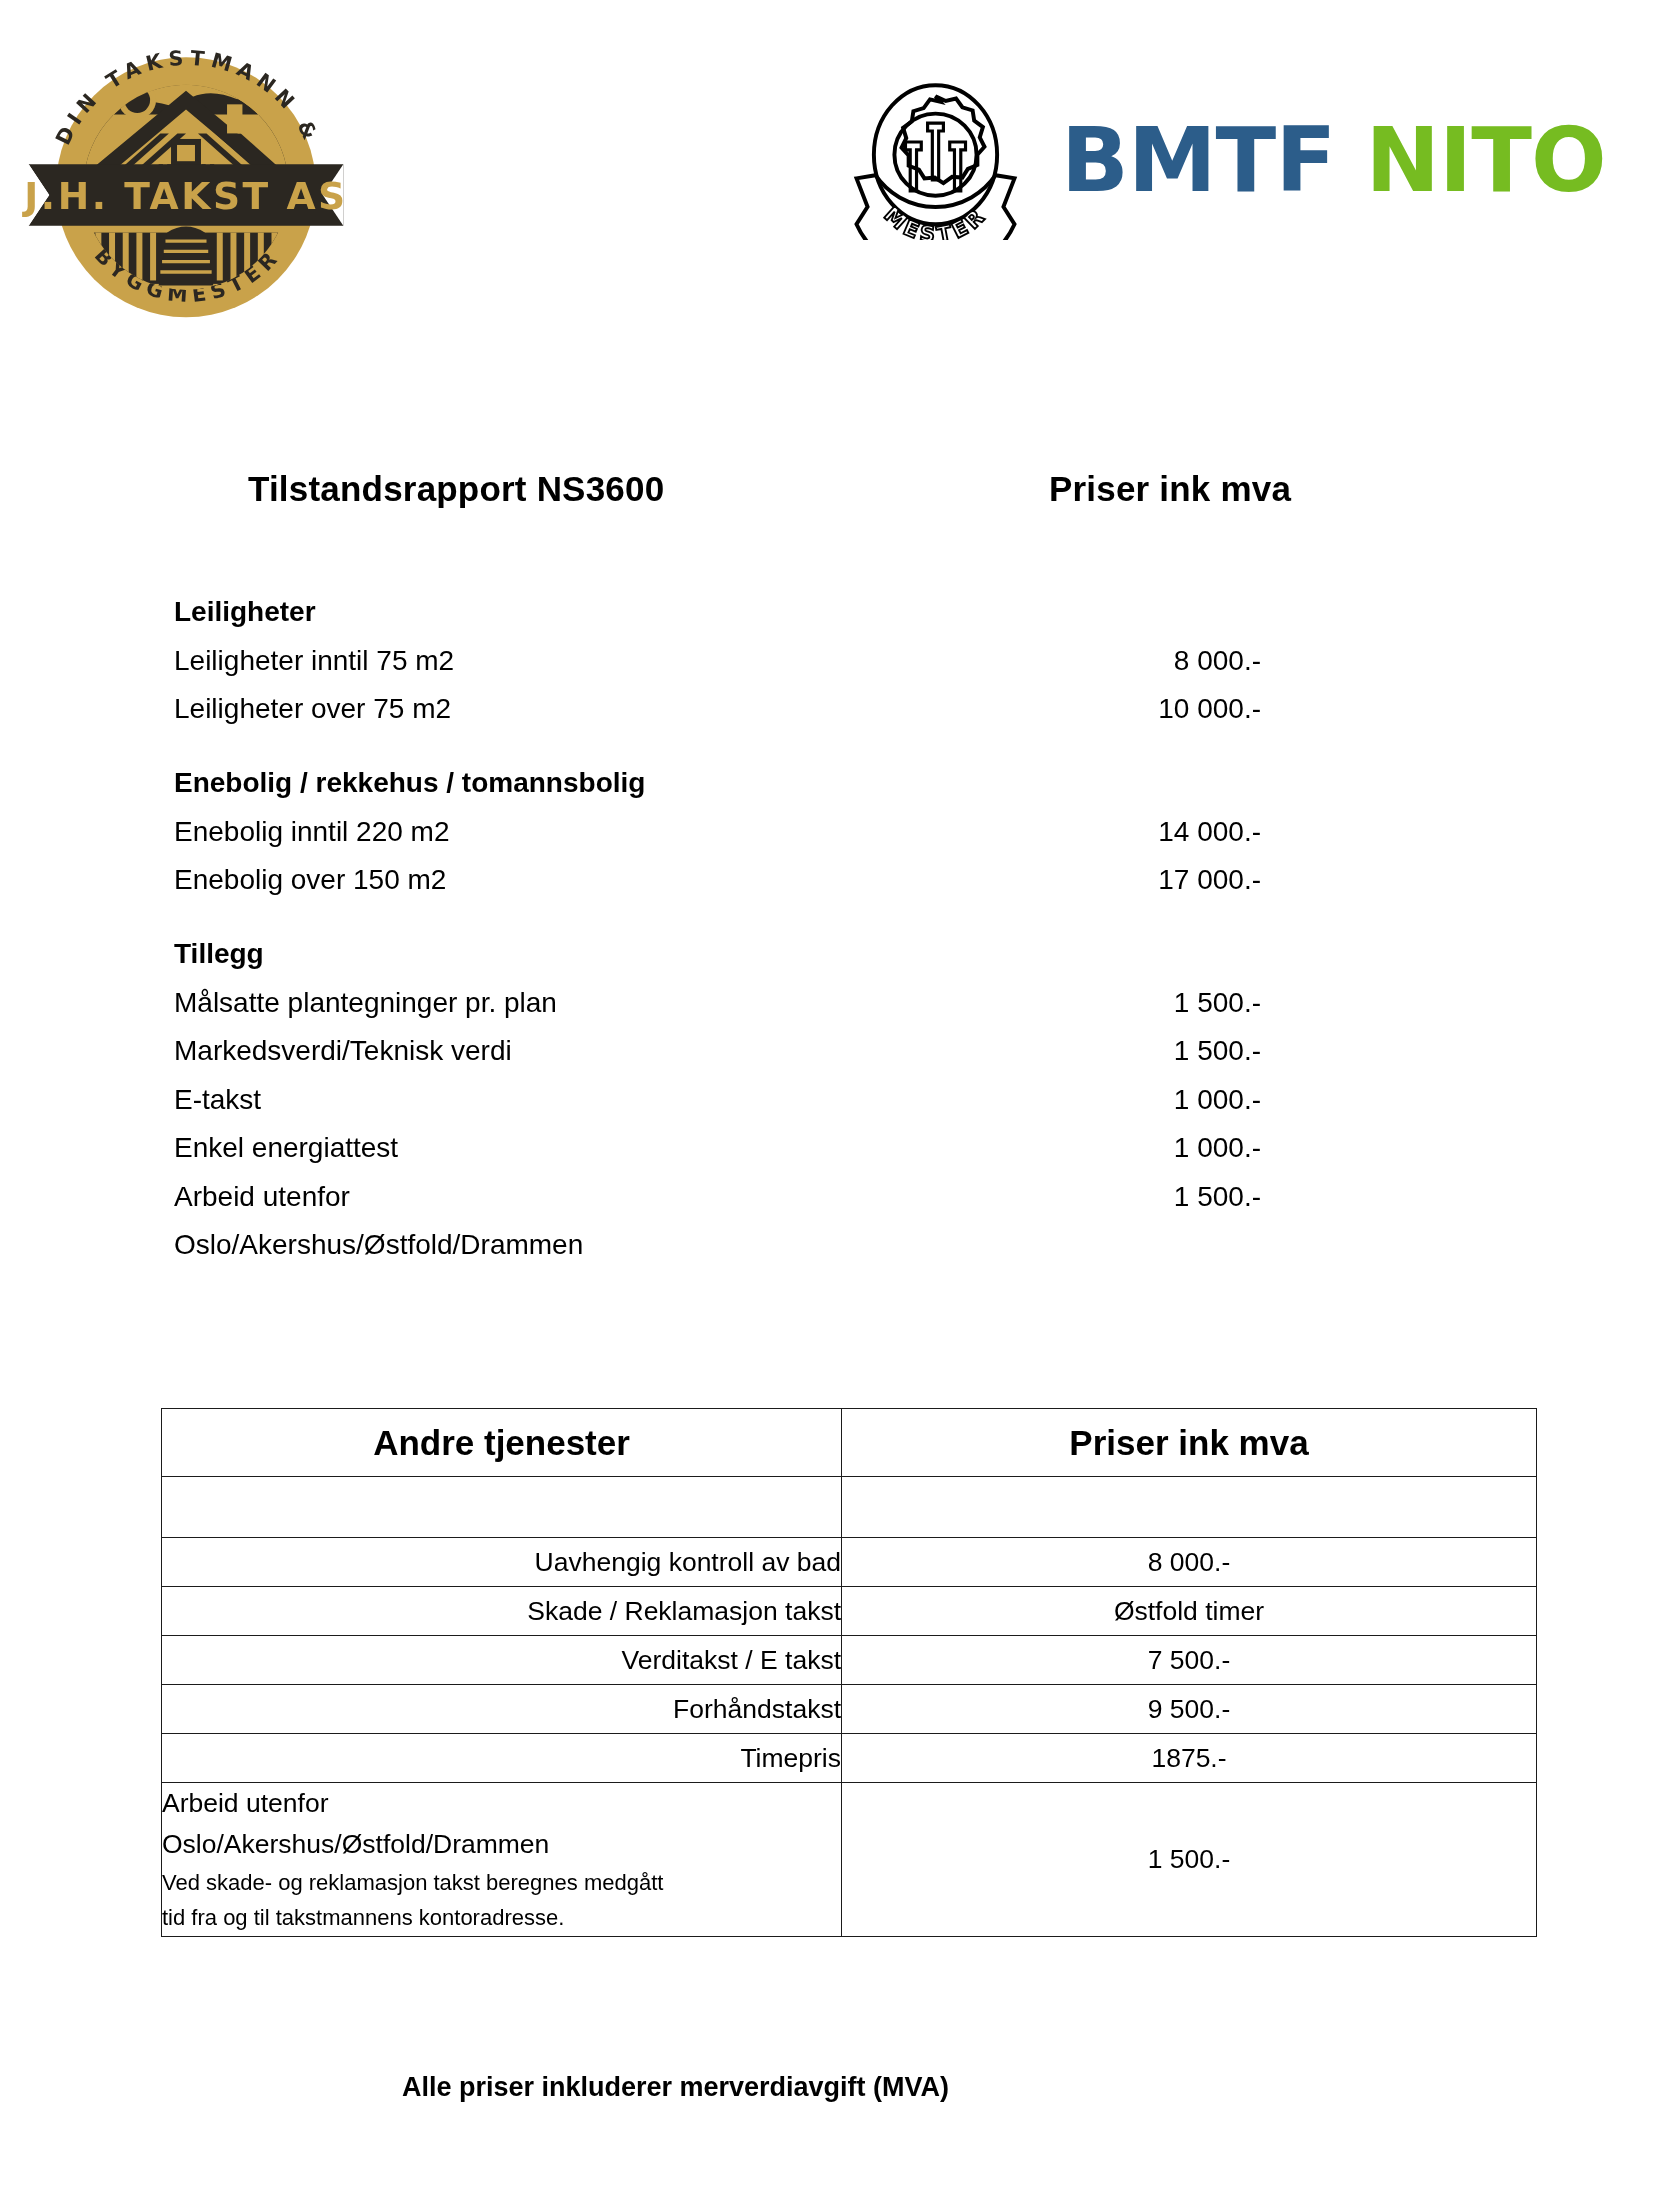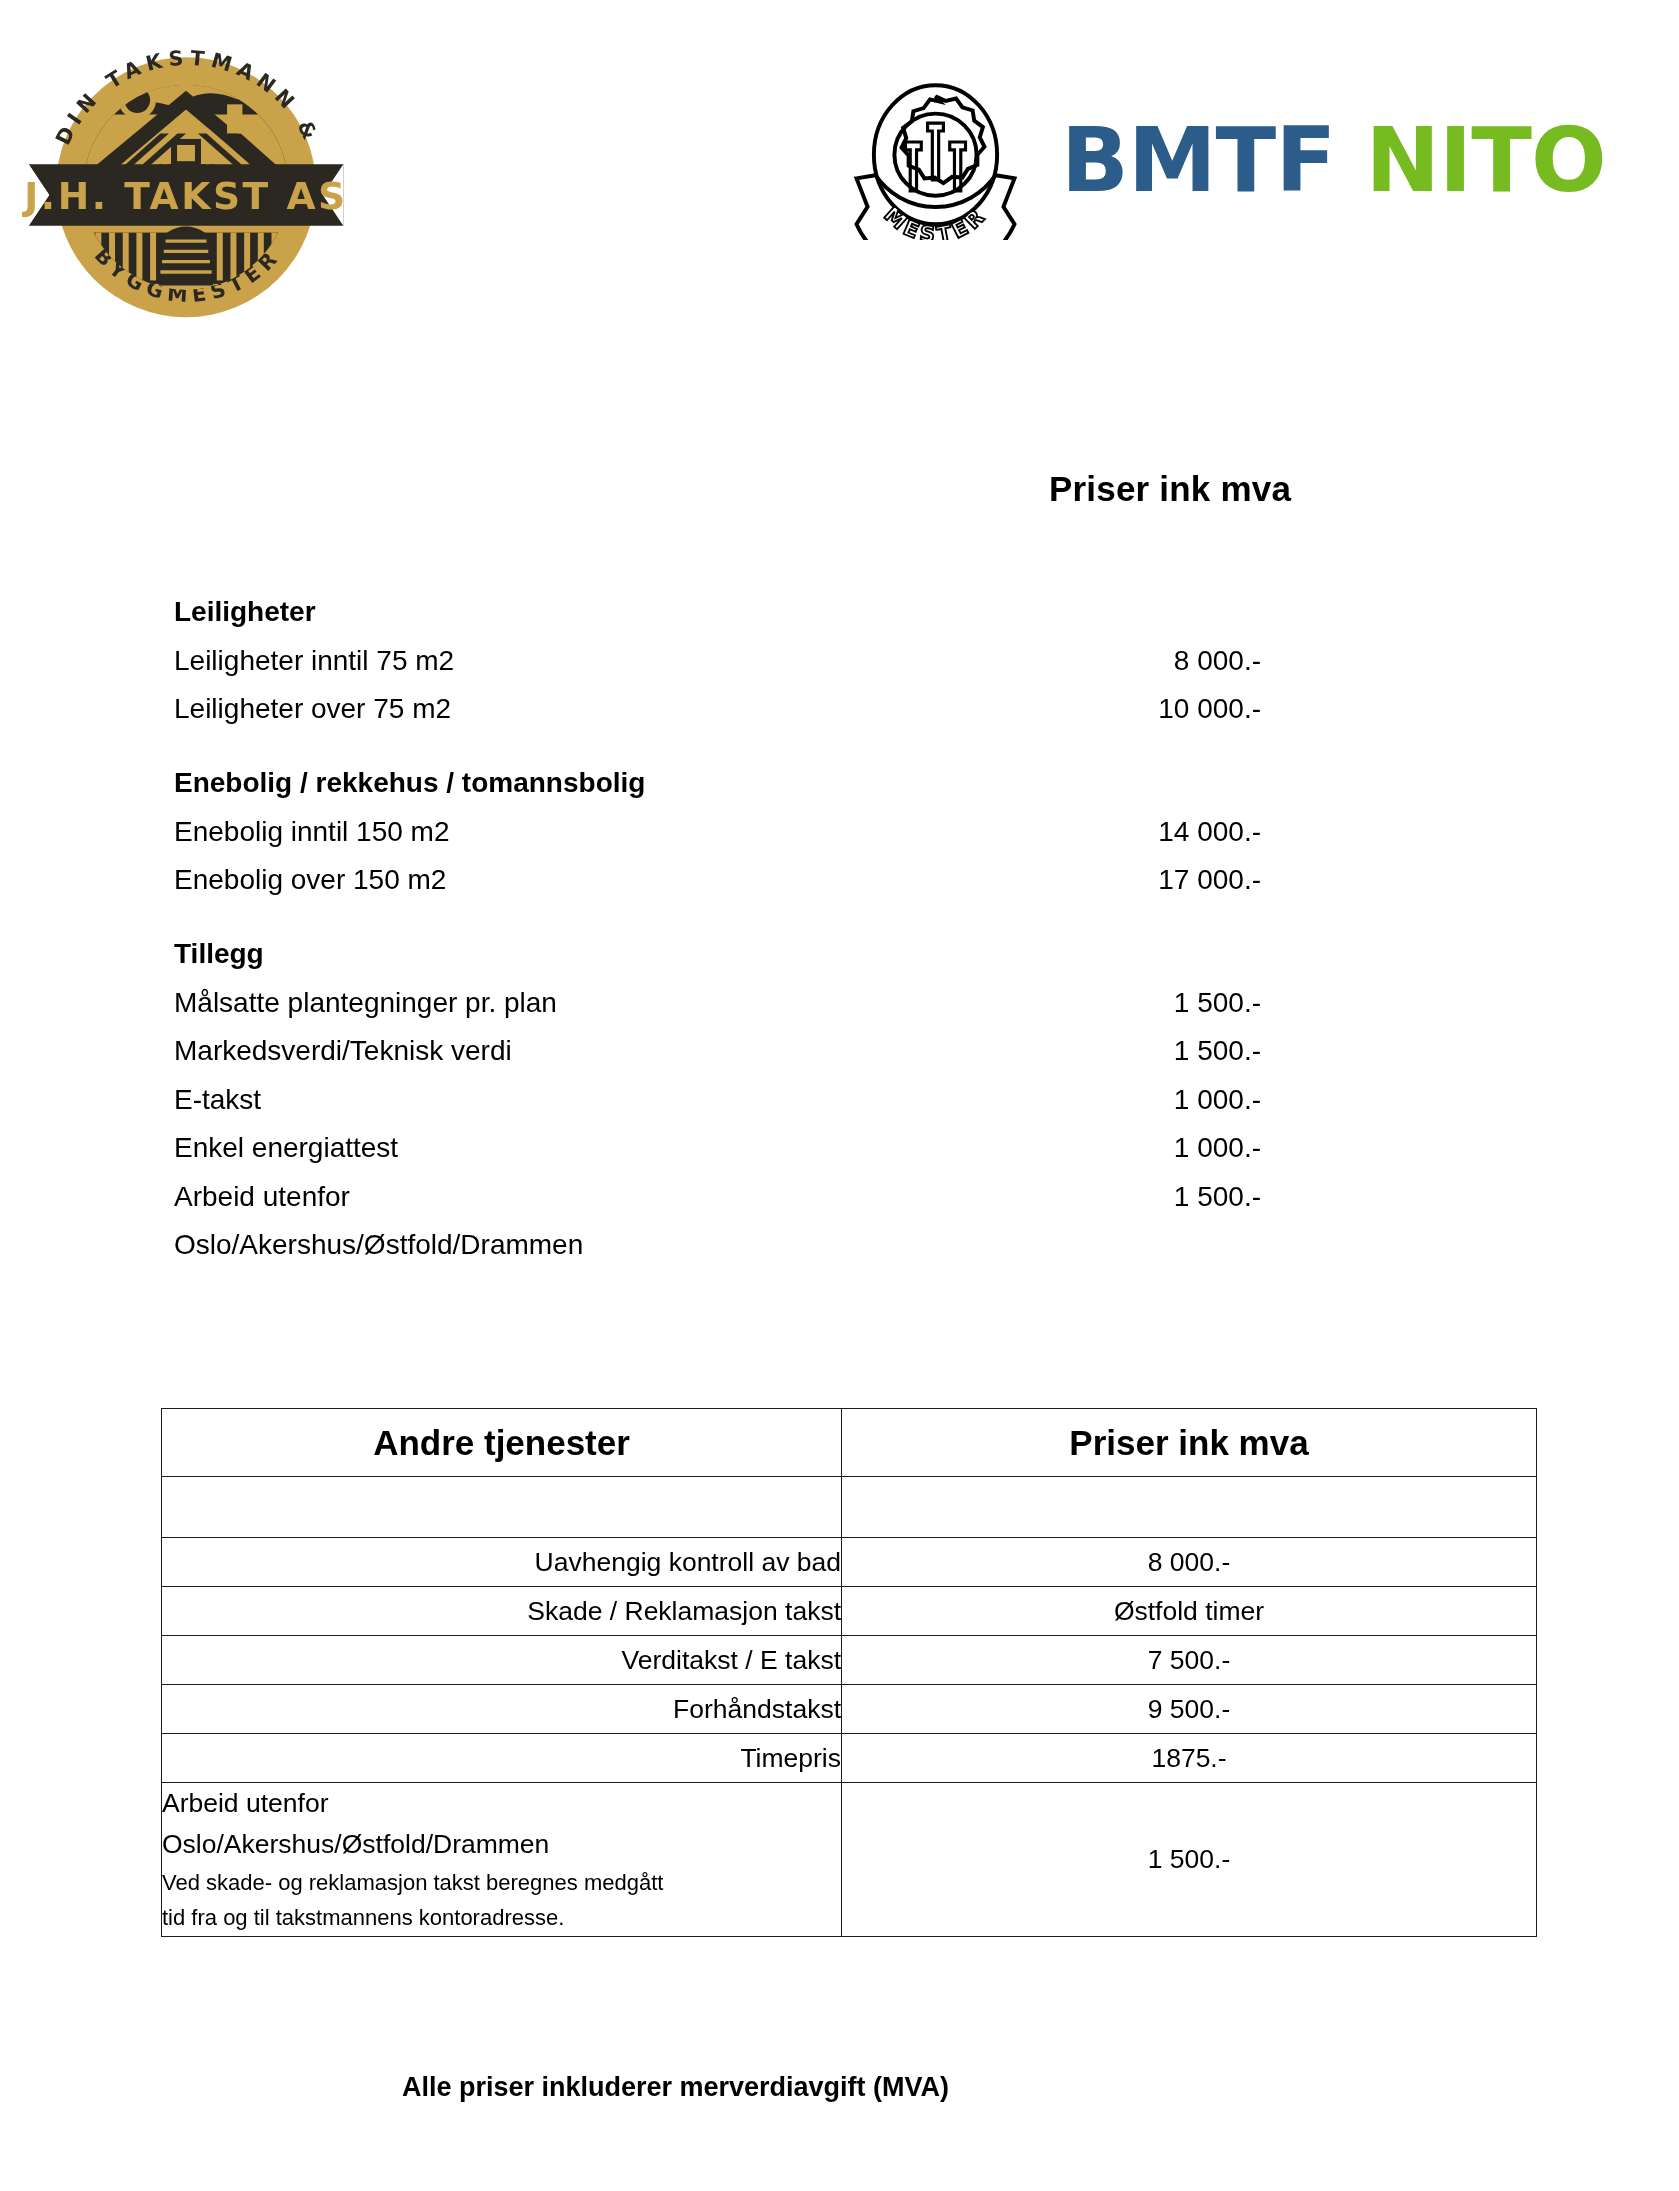--- a/index.html
+++ b/index.html
@@ -307,40 +307,41 @@
         <path d="M 10 122 L 34 118 A 92 92 0 0 0 186 118 L 210 122 L 196 158 L 210 180
                  A 110 110 0 0 1 10 180 L 24 158 Z"></path>
       </g>
       <text font-family="'DejaVu Sans', sans-serif" font-size="27" font-weight="bold" fill="#ffffff" stroke="#000" stroke-width="2.4" letter-spacing="5">
         <textPath href="#mesterArc" startOffset="50%" text-anchor="middle">MESTER</textPath>
       </text>
     </svg>
     <div class="bmtf-wordmark"><span class="bmtf-word">BMTF</span><span> </span><span class="nito-word">NITO</span></div>
   </div>
 
+  <div class="title-main">Tilstandsrapport NS3600</div>
   <div class="title-prices">Priser ink mva</div>
 
   <div class="list">
 
     <div class="group">
       <div class="group-title">Leiligheter</div>
       <div class="line">
         <span class="line-label">Leiligheter inntil 75 m2</span>
         <span class="line-price">8 000.-</span>
       </div>
       <div class="line">
         <span class="line-label">Leiligheter over 75 m2</span>
         <span class="line-price">10 000.-</span>
       </div>
     </div>
 
     <div class="group">
       <div class="group-title">Enebolig / rekkehus / tomannsbolig</div>
       <div class="line">
-        <span class="line-label">Enebolig inntil 150 m2</span>
+        <span class="line-label">Enebolig inntil 220 m2</span>
         <span class="line-price">14 000.-</span>
       </div>
       <div class="line">
         <span class="line-label">Enebolig over 150 m2</span>
         <span class="line-price">17 000.-</span>
       </div>
     </div>
 
     <div class="group">
       <div class="group-title">Tillegg</div>

